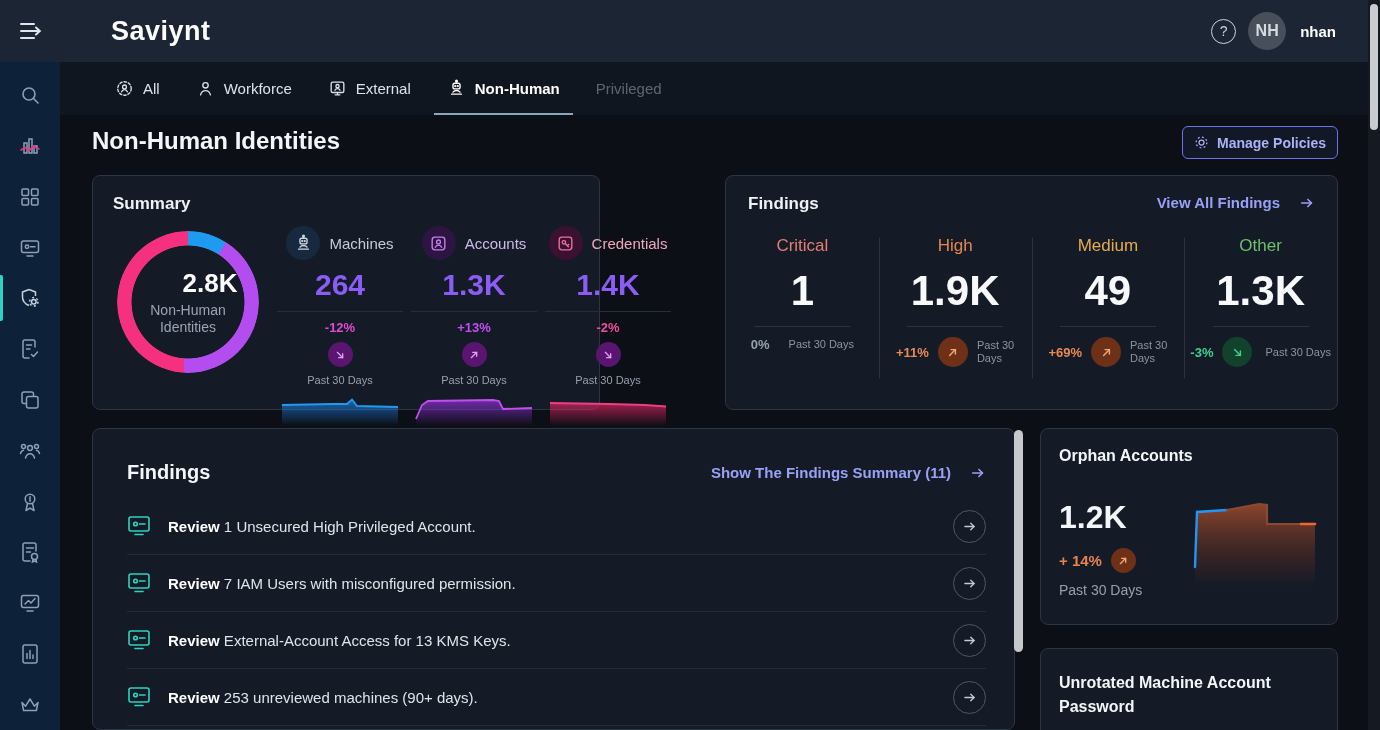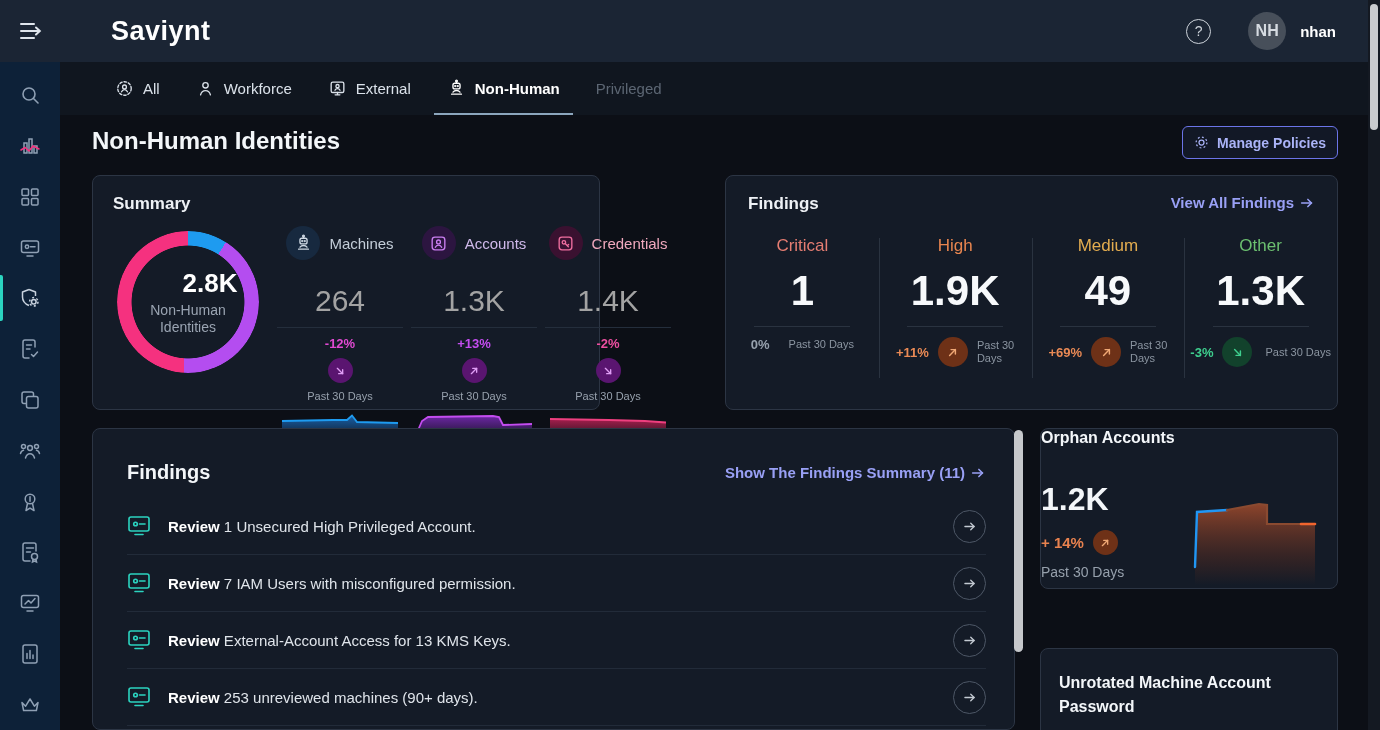--- a/index.html
+++ b/index.html
@@ -14,21 +14,21 @@
   .topbar { position:absolute; left:0; top:0; width:1368px; height:62px;
     background:#1b2534; display:flex; align-items:center; z-index:5; }
   .hamburger { margin-left:17px; width:30px; height:28px; display:flex; align-items:center;
     justify-content:center; cursor:pointer; }
   .logo { margin-left:64px; font-size:27px; font-weight:bold; letter-spacing:.5px; color:#fff; }
   .topbar-right { margin-left:auto; display:flex; align-items:center; margin-right:32px; }
   .help-btn { width:25px; height:25px; border:1.6px solid #cdd3da; border-radius:50%;
     display:flex; align-items:center; justify-content:center; font-size:14px; color:#cdd3da; }
   .avatar { width:38px; height:38px; border-radius:50%; background:#474f5a; color:#d6dbe1;
     display:flex; align-items:center; justify-content:center; font-weight:bold; font-size:16px;
-    margin-left:37px; }
+    margin-left:12px; }
   .username { margin-left:14px; font-size:15px; font-weight:bold; color:#fff; }
 
   
   .win-scroll { position:absolute; right:0; top:0; width:12px; height:730px; background:#141922; z-index:9; }
   .win-thumb { position:absolute; left:2px; top:4px; width:8px; height:126px; background:#c9cbce; border-radius:4px; }
 
   
   .sidebar { position:absolute; left:0; top:62px; width:60px; height:668px; background:#0d2138;
     display:flex; flex-direction:column; align-items:center; padding-top:8px; z-index:4; }
   .side-item { position:relative; width:60px; height:51px; display:flex; align-items:center;
@@ -71,35 +71,35 @@
     mask:radial-gradient(closest-side, transparent 79%, #000 80%); }
   .donut-center { position:absolute; inset:0; display:flex; flex-direction:column;
     align-items:center; justify-content:center; text-align:center; }
   .donut-total { font-size:26px; font-weight:bold; color:#fff;margin-left:44px; }
   .donut-label { font-size:14px; color:#9aa4b2; line-height:17px; margin-top:3px; }
   .metrics { position:absolute; left:180px; top:50px; display:flex; }
   .metric { width:134px; text-align:center; }
   .metric-head { display:flex; align-items:center; justify-content:center; gap:9px; }
   .metric-ic { width:34px; height:34px; border-radius:50%; display:flex; align-items:center; justify-content:center; }
   .metric-label { font-size:15px; }
-  .metric-value { font-size:30px; font-weight:normal; color:#a3a3a3; margin-top:24px; }
+  .metric-value { font-size:30px; font-weight:bold; color:#8b5cf6; margin-top:8px; }
   .metric-div { height:1px; background:#242e3c; margin:9px 4px 8px; }
   .chg-row { display:flex; align-items:center; justify-content:center; gap:7px;flex-direction:column; }
   .chg-pct { font-size:13px; font-weight:bold; }
   .chg-circle { width:25px; height:25px; border-radius:50%; display:flex; align-items:center; justify-content:center; }
   .chg-circle.purple { background:#5a1570; }
   .chg-circle.brown  { background:#6e3117; }
   .chg-circle.green  { background:#12422c; }
   .chg-period { font-size:11px; color:#97a1ad; }
   .spark { margin:9px auto 0; }
 
   
   #findings-card { left:725px; top:175px; width:613px; height:235px; padding:18px 22px; }
   .card-head { display:flex; align-items:flex-start; justify-content:space-between; }
-  .link { display:flex; align-items:center; gap:5px; color:#99a0f5; font-size:15px; font-weight:bold; cursor:pointer; }
+  .link { display:flex; align-items:center; gap:19px; color:#99a0f5; font-size:15px; font-weight:bold; cursor:pointer; }
   .link svg { stroke:#99a0f5; }
   .sev-row { position:absolute; left:0; top:58px; width:100%; display:flex; }
   .sev-col { width:25%; text-align:center; padding-top:2px; position:relative; }
   .sev-col + .sev-col::before { content:""; position:absolute; left:0; top:4px; height:140px; width:1px; background:#2a3340; }
   .sev-label { font-size:17px; }
   .sev-value { font-size:42px; font-weight:bold; color:#f7f9fb; margin-top:12px; line-height:46px; }
   .sev-div { width:96px; height:1px; background:#2a3340; margin:12px auto 10px; }
   .sev-chg { display:flex; align-items:center; justify-content:center; gap:9px; }
   .sev-period { font-size:11px; color:#8b95a1; text-align:left; line-height:13px; }
 
@@ -112,21 +112,21 @@
   .fl-text { margin-left:15px; font-size:15px; color:#dfe4ea; }
   .fl-text b { color:#fff; }
   .fl-arrow { margin-left:auto; width:33px; height:33px; border-radius:50%; border:1px solid #4d5766;
     display:flex; align-items:center; justify-content:center; cursor:pointer; background:transparent; }
   .fl-arrow svg { stroke:#c3cad2; }
 
   .content-scroll-thumb { position:absolute; left:1014px; top:430px; width:9px; height:222px;
     background:#c6c8cb; border-radius:5px; z-index:6; }
 
   
-  #orphan-card { left:1040px; top:428px; width:298px; height:161px; }
+  #orphan-card { left:1040px; top:428px; width:298px; height:197px; padding:18px; }
   .orphan-title { font-size:16px; font-weight:bold; color:#f3f6f9; }
   .orphan-value { font-size:32px; font-weight:bold; color:#f3f6f9; margin-top:34px; }
   .orphan-chg { display:flex; align-items:center; gap:9px; margin-top:12px; }
   .orphan-pct { font-size:15px; font-weight:bold; color:#e8824f; }
   .orphan-period { font-size:14px; color:#96a0ac; margin-top:9px; }
   .orphan-chart { position:absolute; right:16px; top:60px; }
 
   
   #unrotated-card { left:1040px; top:648px; width:298px; height:120px; padding:22px 18px; }
   .unrot-title { font-size:16px; font-weight:bold; color:#f3f6f9; line-height:24px; }

